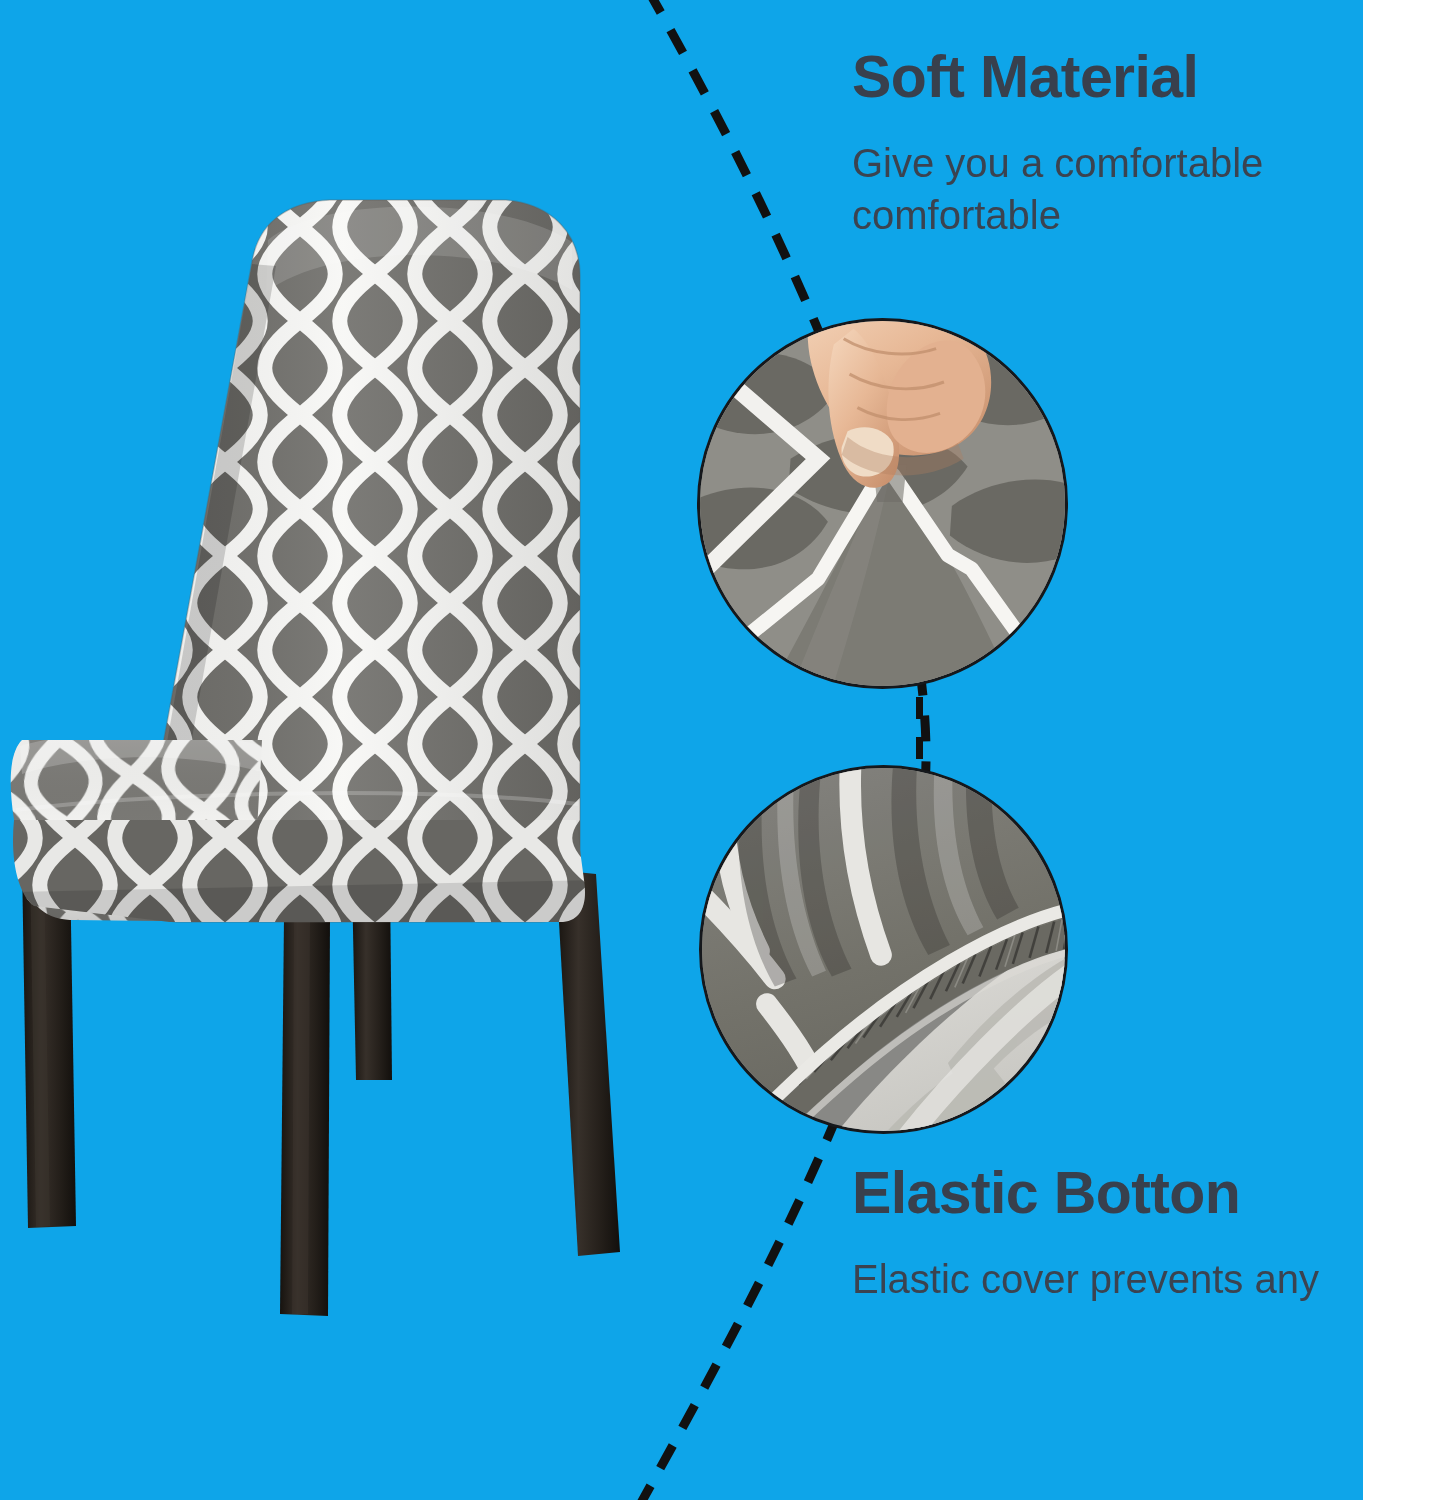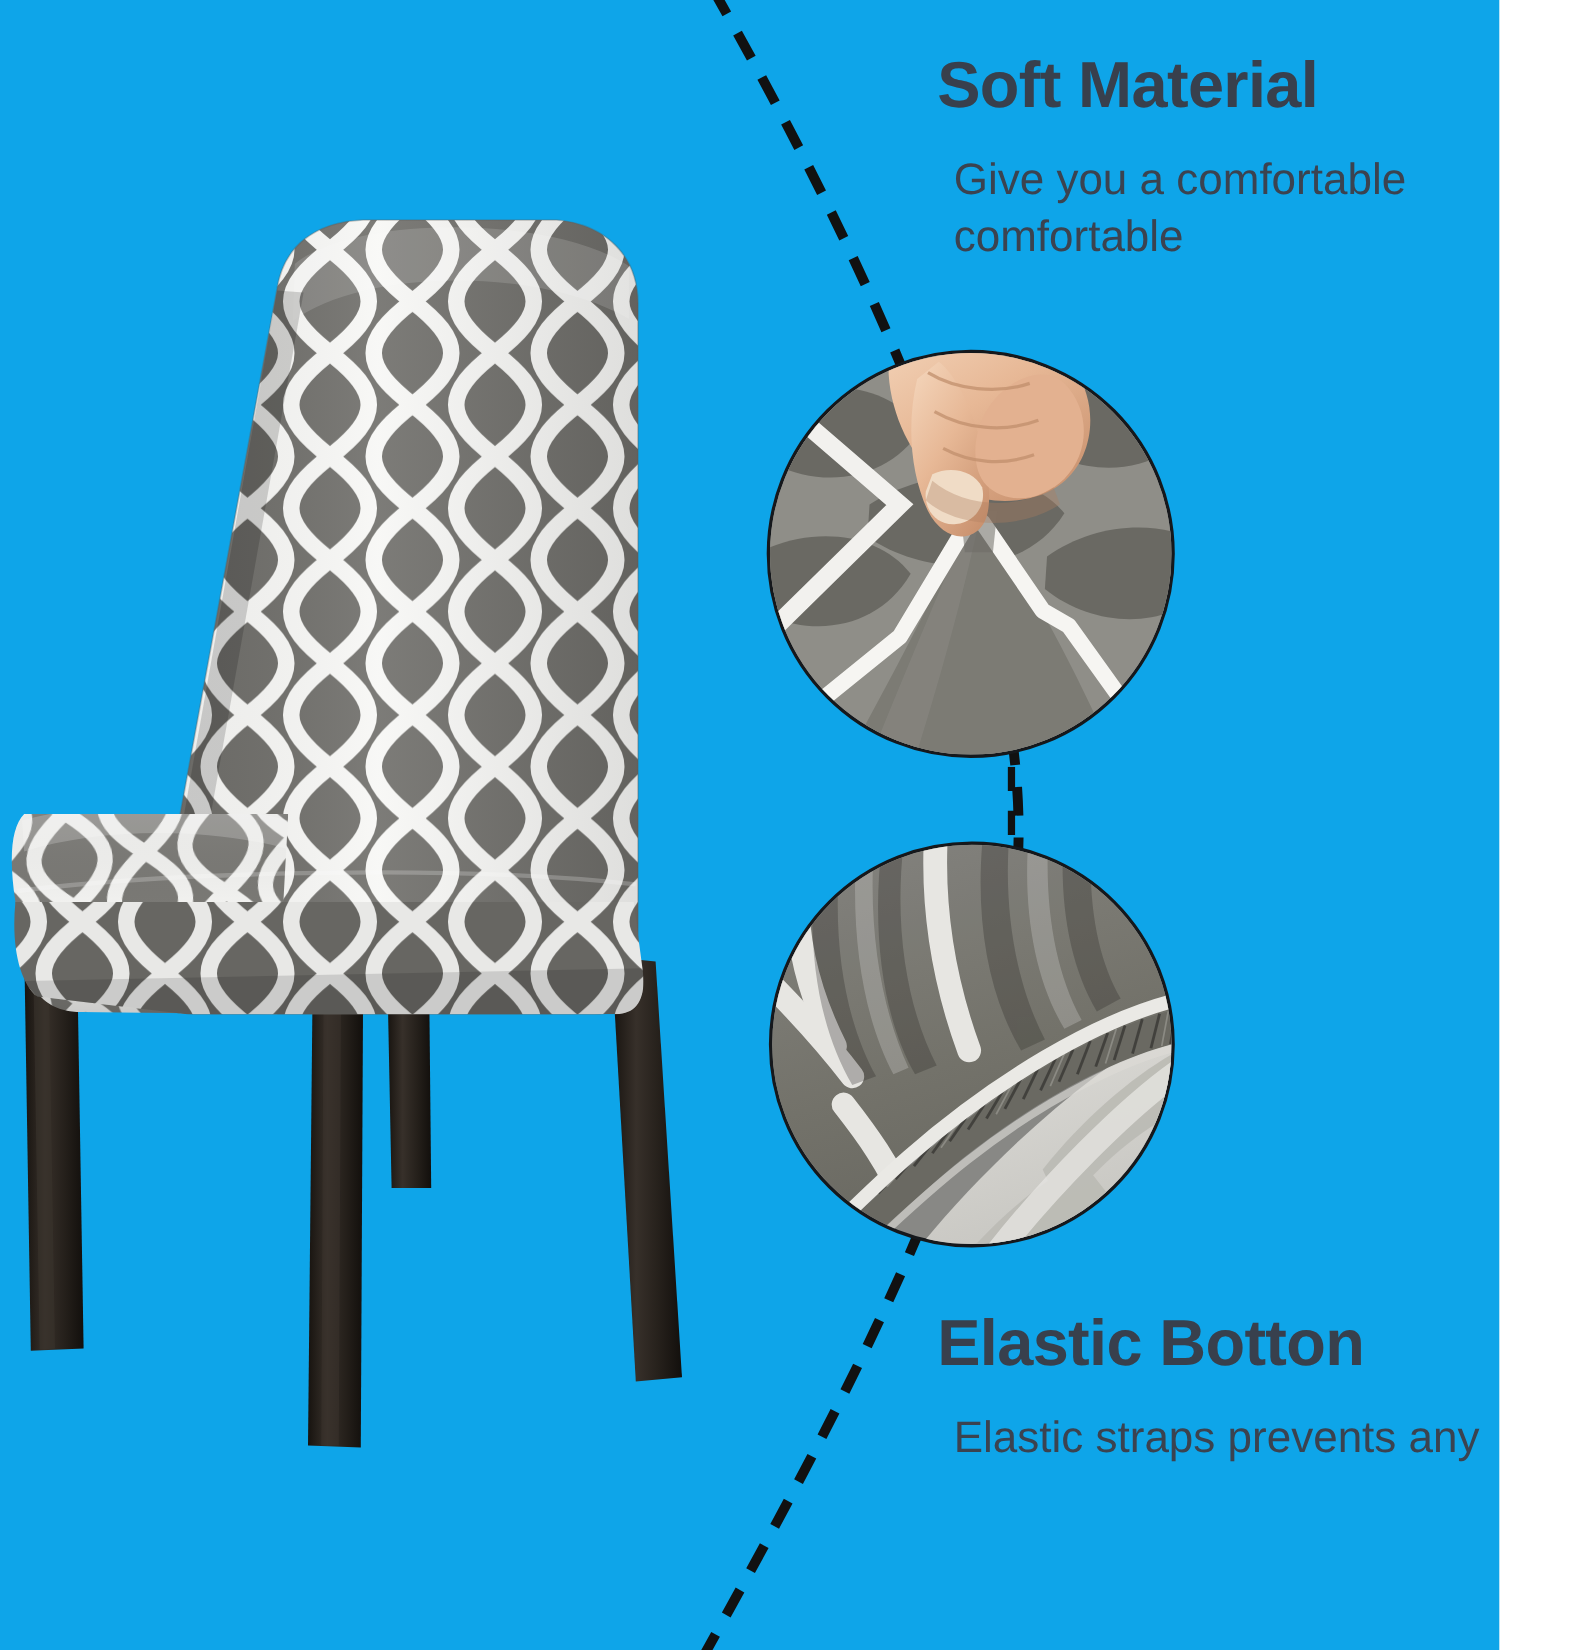--- a/index.html
+++ b/index.html
@@ -29,37 +29,37 @@
     width:660px; height:1160px;
   }
 
   
   .text-block{
     position:absolute;
     left:852px;
     width:566px;
   }
   .block-top{ top:46px; }
-  .block-bottom{ top:1190px; }
+  .block-bottom{ top:1162px; }
 
   .feature-title{
     font-size:59px;
     font-weight:bold;
     color:#38404d;
     letter-spacing:-0.6px;
     line-height:1.06;
     margin:0 0 28px 0;
     white-space:nowrap;
   }
   .feature-desc{
     font-size:40px;
     font-weight:400;
     color:#3b4350;
     line-height:1.30;
-    margin:15px;
+    margin:0;
   }
   .feature-desc .line{ display:block; }
 
   
   .detail-circle{
     position:absolute;
     border-radius:50%;
     overflow:hidden;
     border:3px solid #15181c;
     box-sizing:border-box;
@@ -385,17 +385,17 @@
         <path d="M 380 186 C 332 196, 256 232, 180 292 C 134 328, 96 366, 68 392" fill="none" stroke="#e5e4df" stroke-width="7" opacity="0.65"></path>
       </g>
 
       <rect x="0" y="0" width="369" height="369" fill="#000" opacity="0.04"></rect>
     </svg>
   </div>
 
   <div class="text-block block-bottom">
     <h2 class="feature-title">Elastic Botton</h2>
     <p class="feature-desc">
-      <span class="line">Elastic straps prevents any</span>
+      <span class="line">Elastic cover prevents any</span>
     </p>
   </div>
 
 </div>
 
 </body></html>

